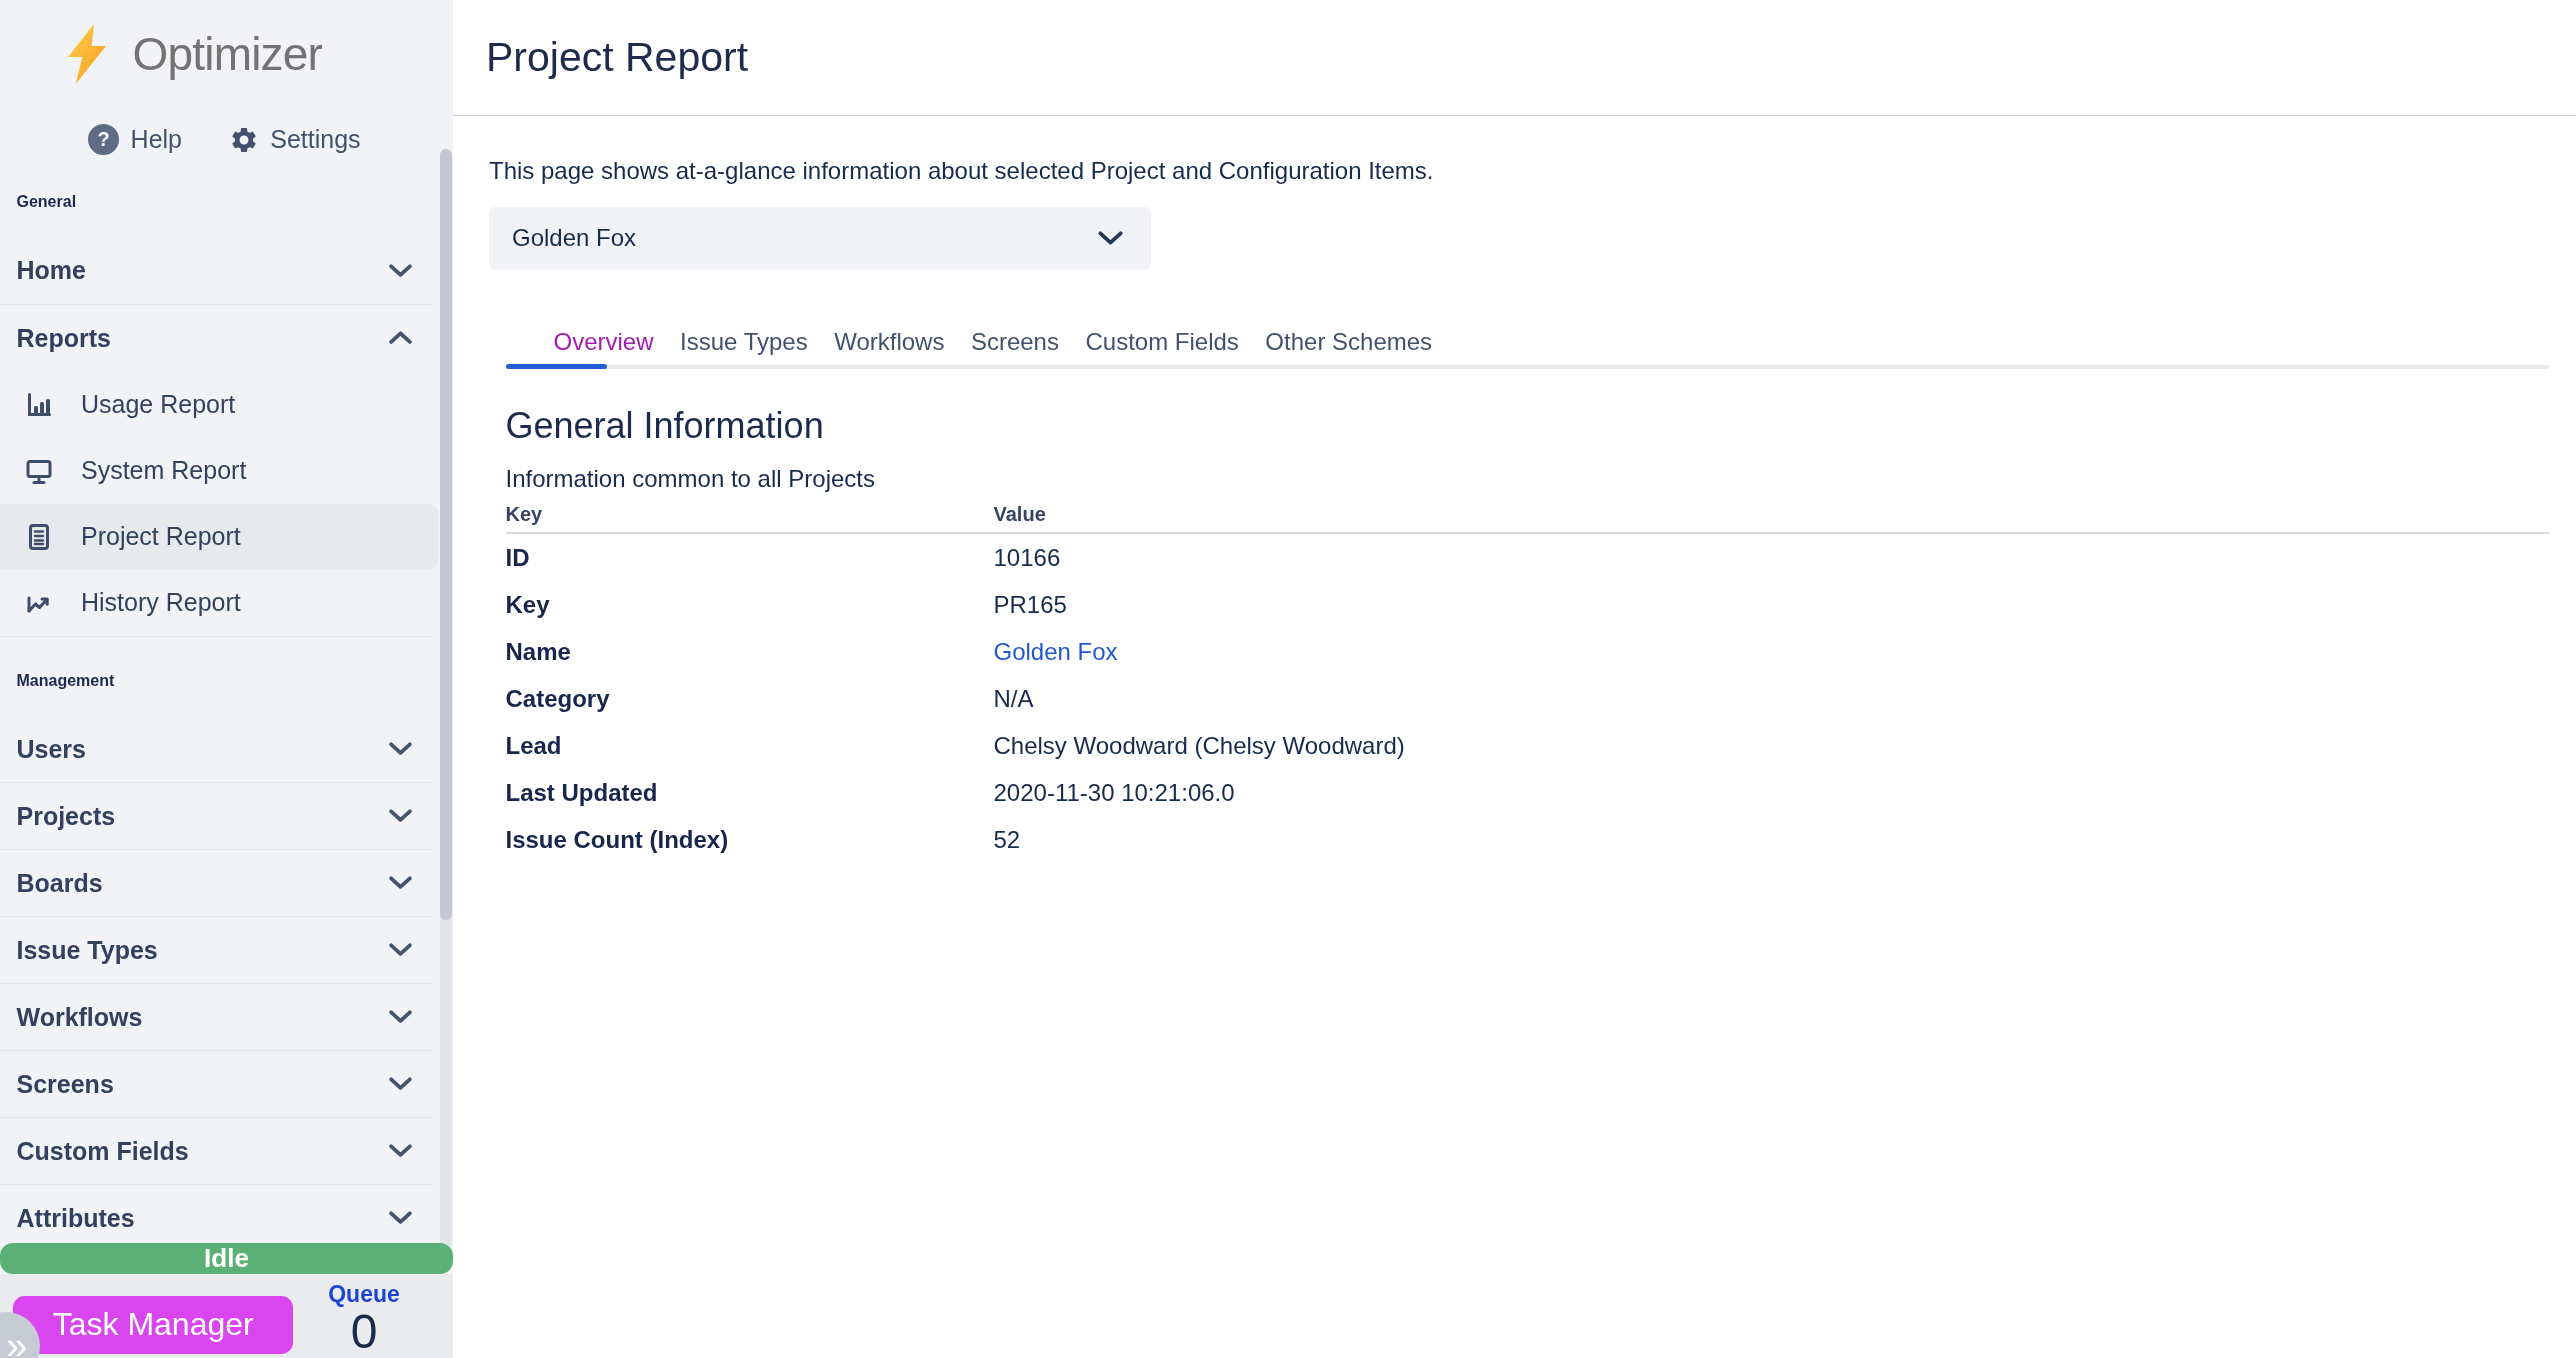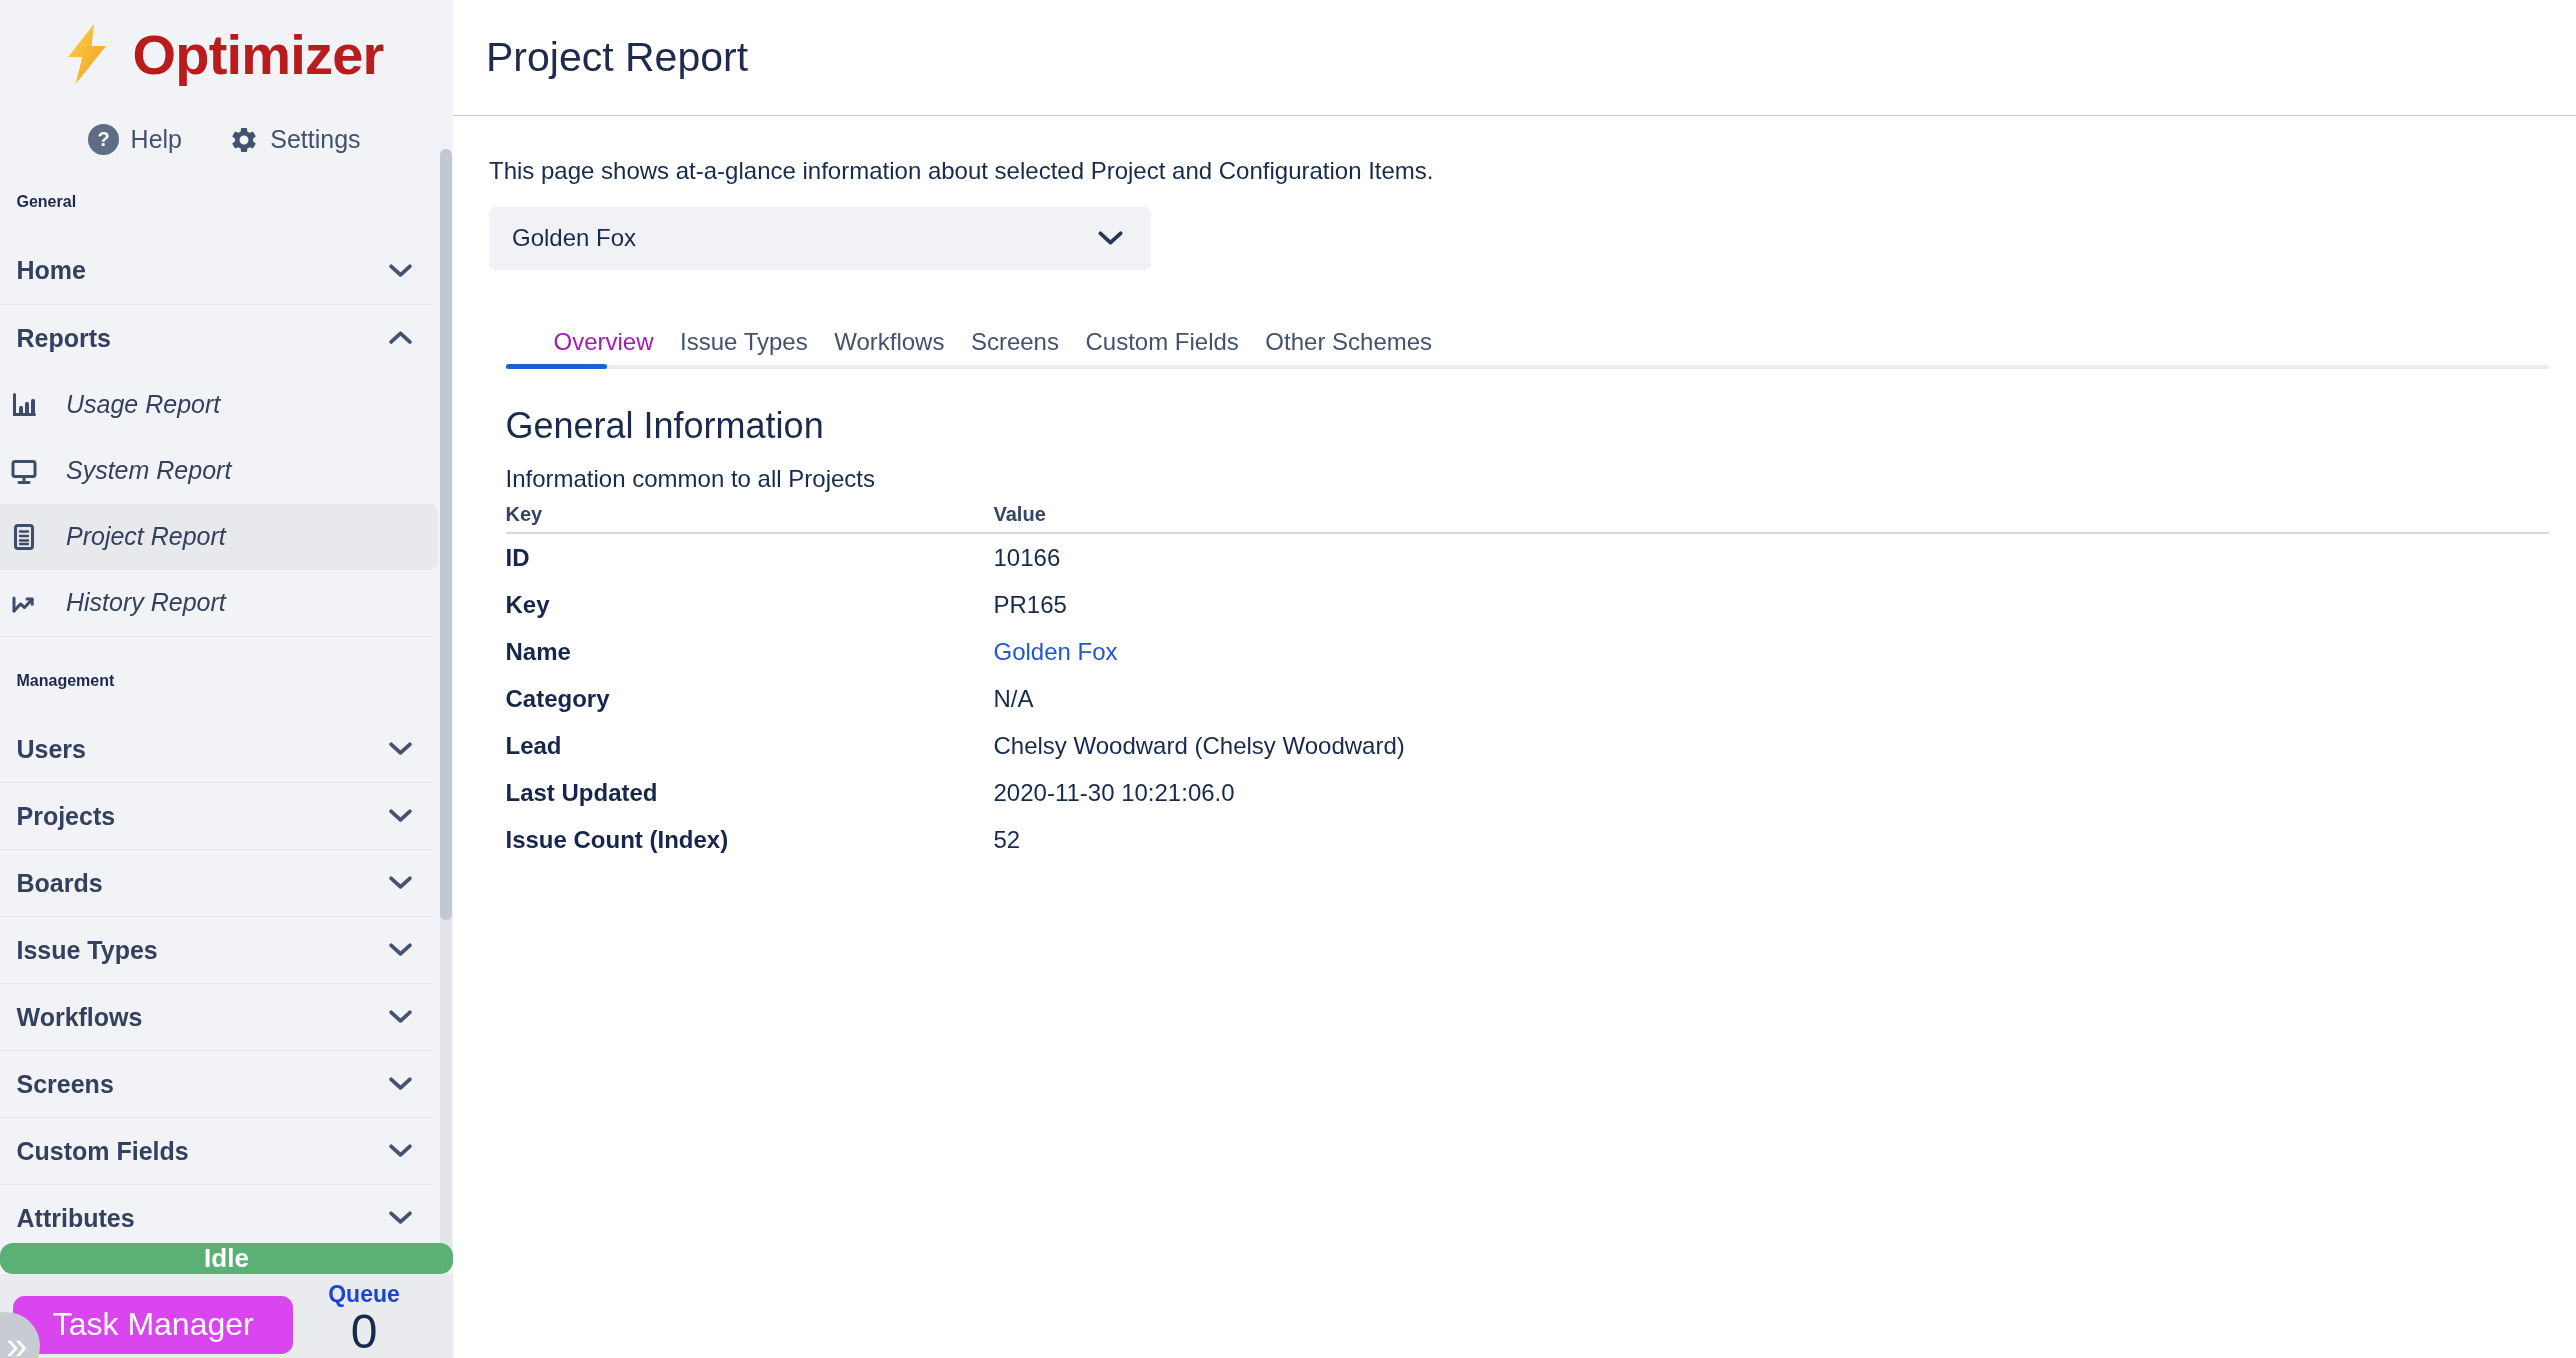--- a/index.html
+++ b/index.html
@@ -2,35 +2,35 @@
 <html style="font-size:13.2px"><head>
 <meta charset="utf-8">
 <style>
   * { margin:0; padding:0; box-sizing:border-box; }
   html,body { width:2576px; height:1359px; overflow:hidden; }
   body { font-family:"Liberation Sans", sans-serif; background:#ffffff; color:#172b4d; position:relative; }
 
   
   .sidebar { position:absolute; left:0; top:0; width:453px; height:1359px; background:#f2f3f6; }
   .logo-row { display:flex; align-items:center; padding:20px 0 0 63px; gap:21.5px; }
-  .wordmark { font-size:56px; font-weight:700; color:#b91c1c; letter-spacing:-0.8px; }
+  .wordmark { font-size:46px; font-weight:400; color:#737373; letter-spacing:-0.8px; }
   .utility-row { display:flex; align-items:center; padding:36px 0 0 88px; gap:11.6px; font-size:25px; color:#42526e; }
   .util-item { display:flex; align-items:center; gap:11.6px; cursor:pointer; }
   .util-item + .util-item { margin-left:35px; }
   .help-badge { width:31px; height:31px; border-radius:50%; background:#5e6c84; color:#ffffff; font-weight:700; font-size:20px; display:flex; align-items:center; justify-content:center; }
   .gear { width:30px; height:30px; fill:#42526e; }
 
   .nav { margin-top:38px; }
   .section-title { font-size:16px; font-weight:700; color:#1b2a4e; padding-left:16.5px; margin-bottom:26.5px; }
   .section-title.mgmt { margin-top:35px; }
   .nav-item { width:432px; height:67px; display:flex; align-items:center; padding:0 20px 0 16.5px; font-size:25px; color:#33415f; border-bottom:0.8px solid #e4e6ea; cursor:pointer;font-weight:bold; }
   .nav-item:first-of-type { border-top:none; }
   .nav-item .chev { margin-left:auto; }
   .chev { width:23px; height:13.2px; stroke:#44546f; }
-  .nav-sub { width:438px; height:66px; display:flex; align-items:center; padding-left:10px; gap:28px; font-size:25px; color:#33415f; cursor:pointer;font-style:italic; }
+  .nav-sub { width:438px; height:66px; display:flex; align-items:center; padding-left:25px; gap:28px; font-size:25px; color:#33415f; cursor:pointer; }
   .nav-sub.selected { background:#e7e9ed; border-radius:0 8.3px 8.3px 0; }
   .sub-icon { width:28px; height:28px; color:#3d4d6b; flex:0 0 auto; }
   .nav-divider { width:432px; border-bottom:0.8px solid #e4e6ea; }
 
   .scroll-track { position:absolute; right:0.8px; top:149px; width:12.4px; height:1122px; background:#e2e4e9; border-radius:6.6px; }
   .scroll-thumb { position:absolute; right:0.8px; top:149px; width:12.4px; height:771px; background:#c3c7cf; border-radius:6.6px; }
 
   .status-bar { position:absolute; left:0; top:1243px; width:453px; height:31px; background:#5bb175; display:flex; align-items:center; justify-content:center; color:#ffffff; font-size:26px; font-weight:700; z-index:3;border-radius:13px; }
   .bottom-panel { position:absolute; left:0; top:1274px; width:453px; height:84px; background:#e9ebef; z-index:3; }
   .task-btn { position:absolute; left:13.2px; top:21.5px; width:280px; height:58px; border:none; border-radius:11.6px; background:#d946ef; color:#ffffff; font-family:"Liberation Sans", sans-serif; font-size:32px; cursor:pointer; }

